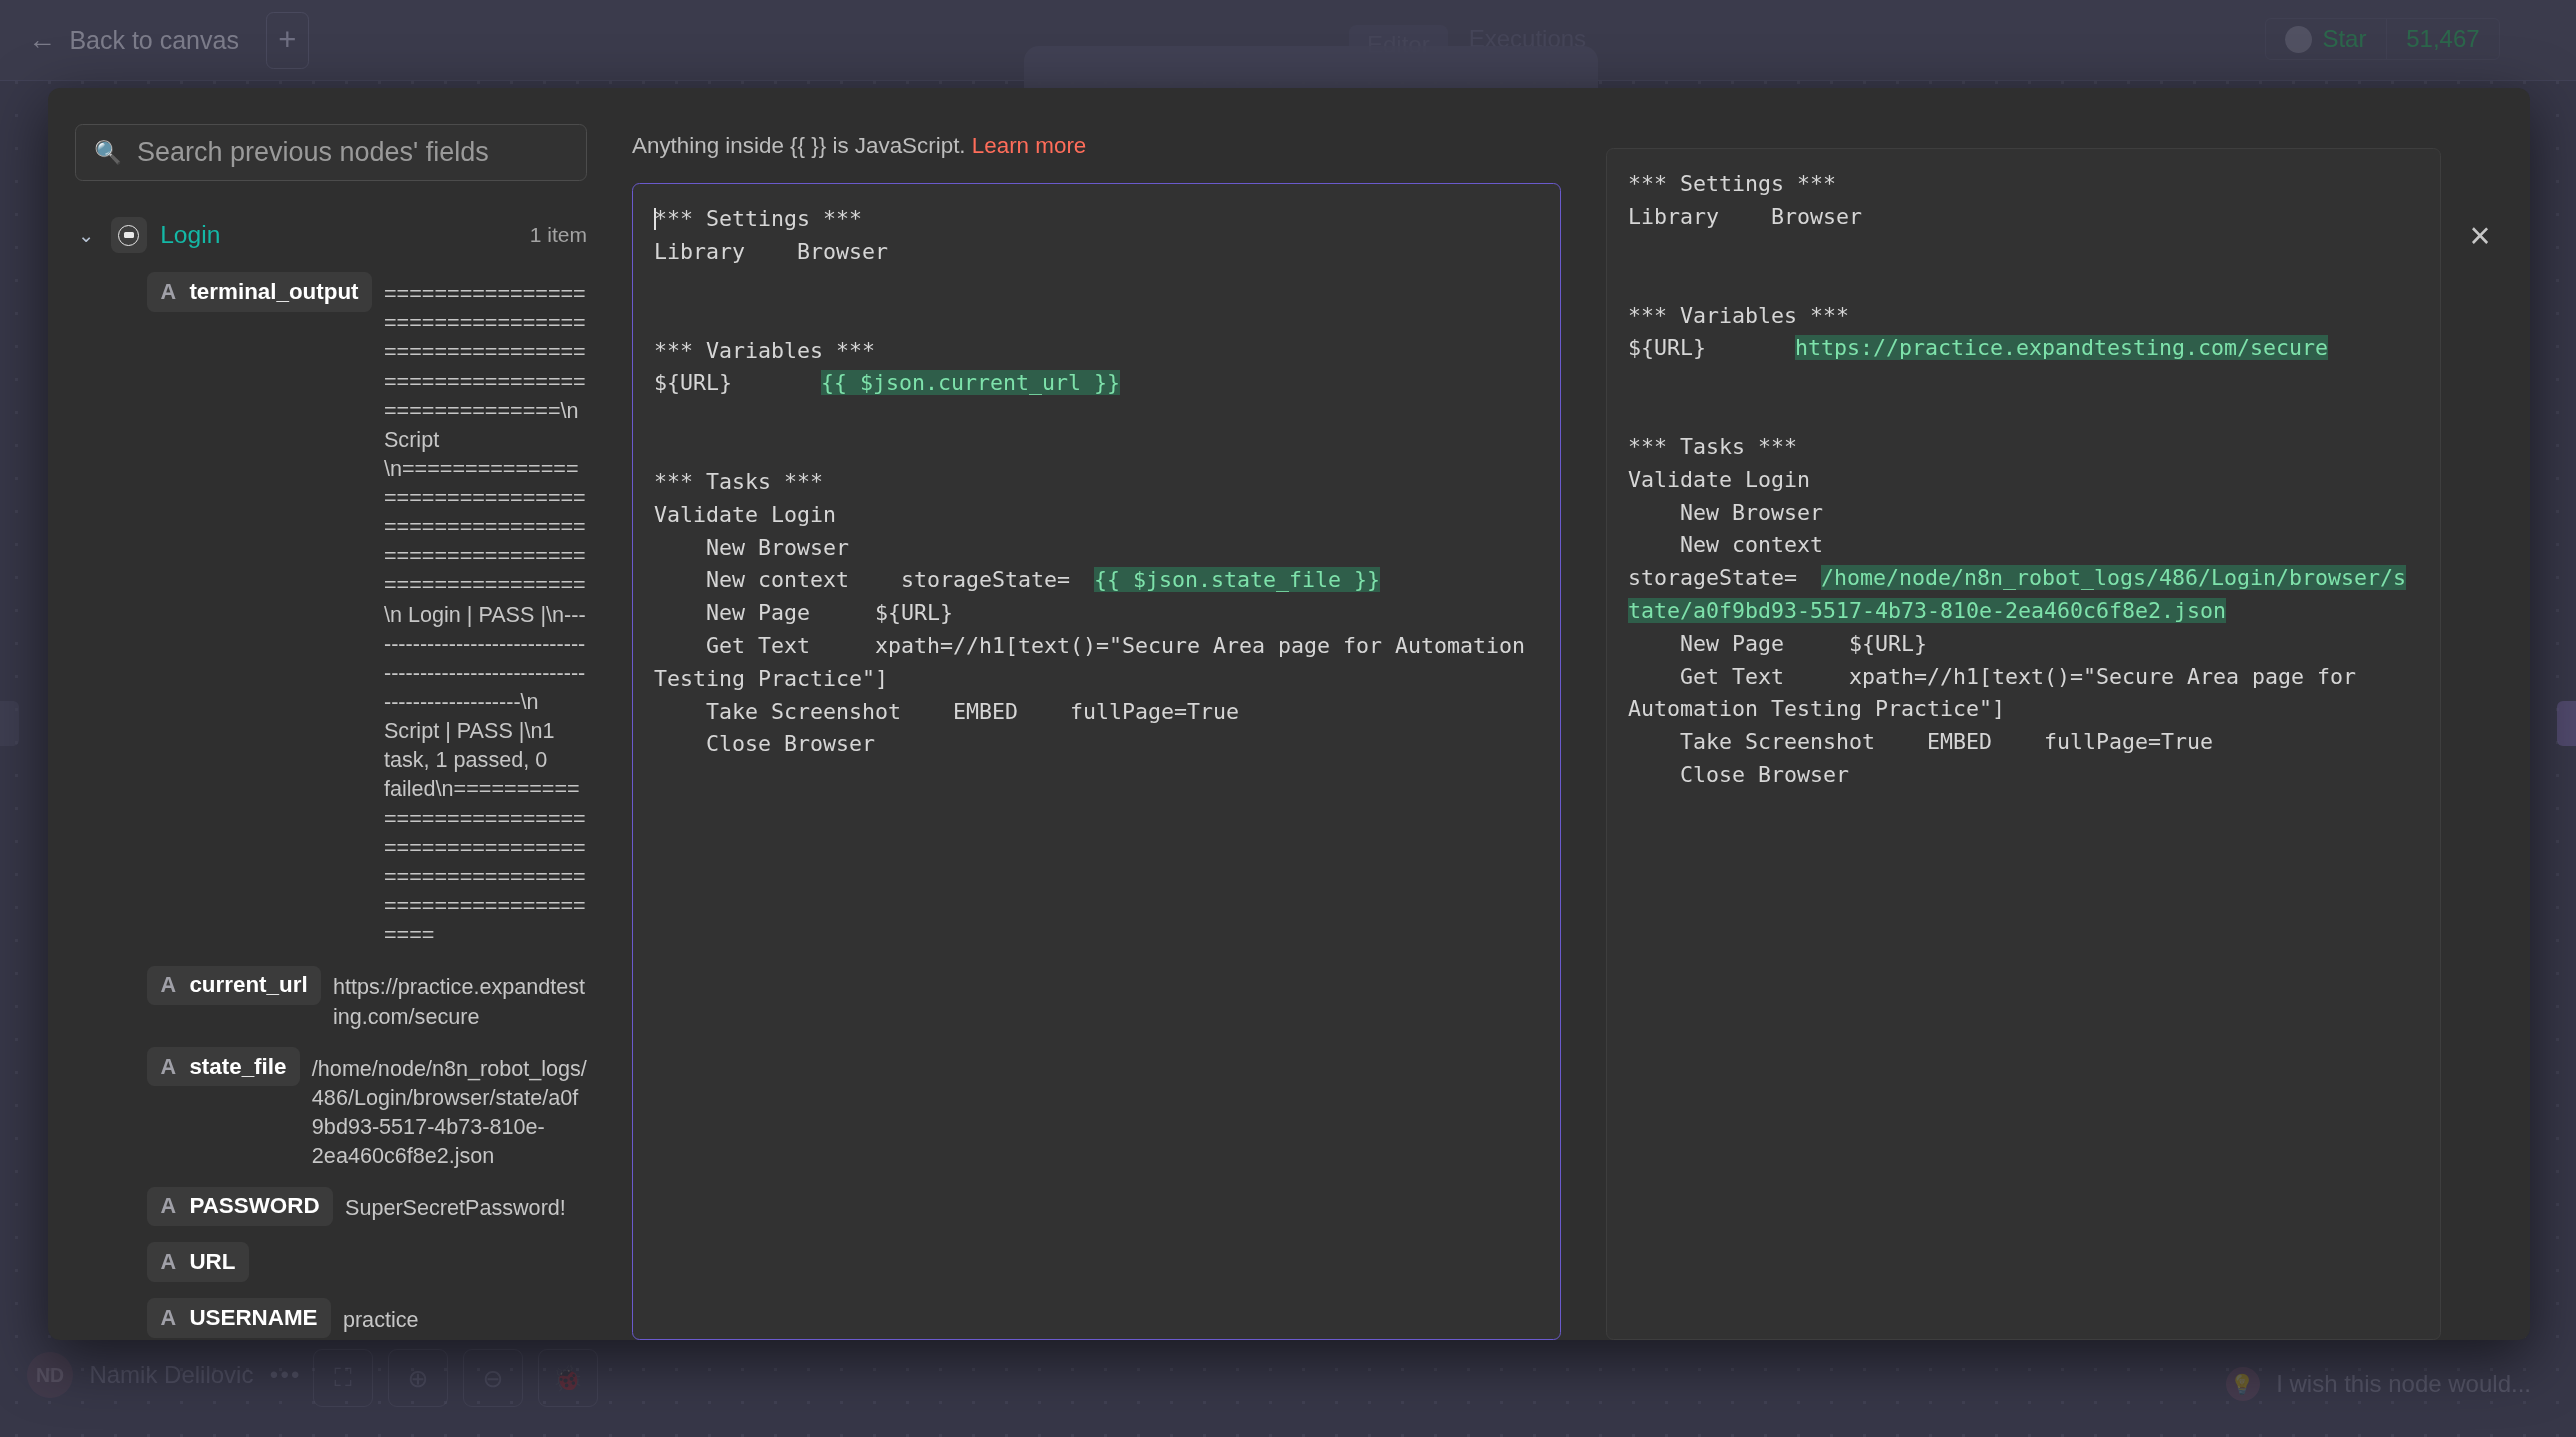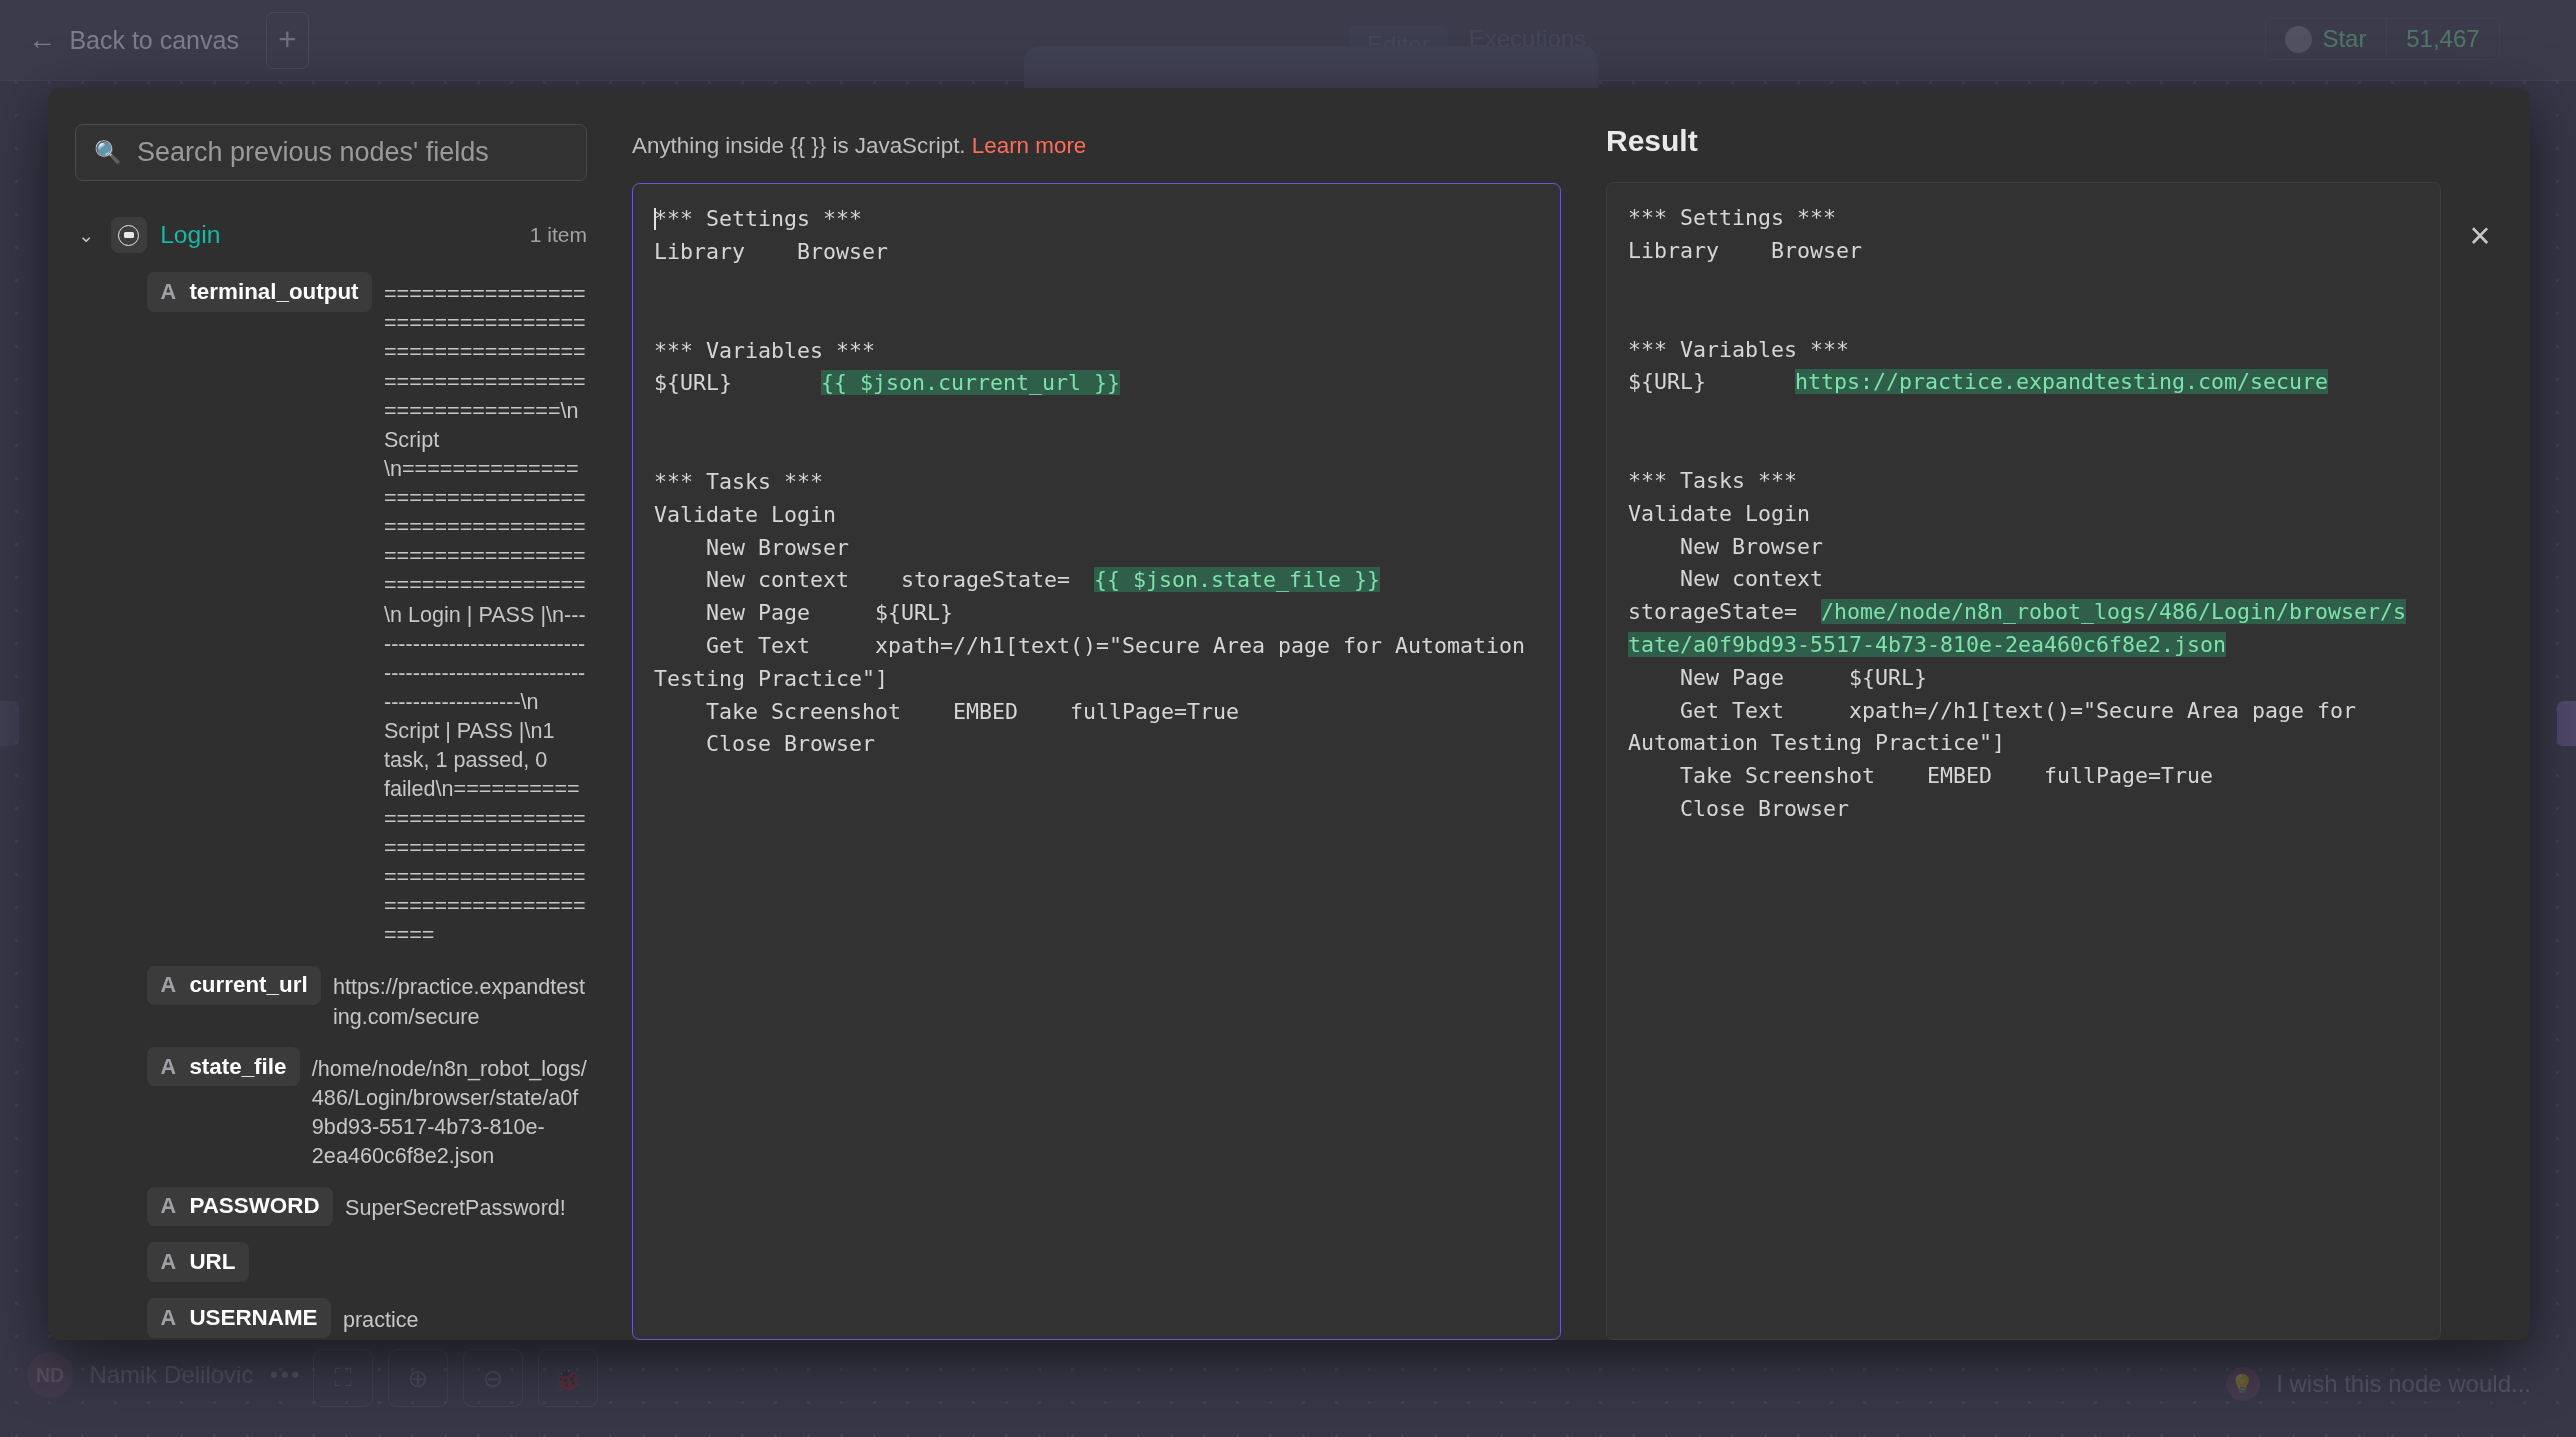--- a/index.html
+++ b/index.html
@@ -48,21 +48,21 @@
   }
   .center-tabs .sel { background: #565670; padding: 6px 18px; border-radius: 7.5px; }
 
   .gh-star {
     position: absolute; right: 76px; top: 18px;
     display: flex; align-items: center;
     border: 0.7px solid #5a5a72; border-radius: 6px;
     opacity: .55;
   }
   .gh-star .seg {
-    padding: 6px 19.4px; color: #86efac; font-size: 24px;
+    padding: 6px 19.4px; color: #22c55e; font-size: 24px;
     display: flex; align-items: center; gap: 10.4px;
   }
   .gh-star .seg + .seg { border-left: 0.7px solid #5a5a72; }
   .gh-cat { width: 27px; height: 27px; border-radius: 50%; background: #8a8a9e; display:inline-block;}
 
   
   .bg-node {
     position: absolute; left: 1024px; top: 46px;
     width: 574px; height: 149px;
     background: #55556c; border-radius: 15px 15px 0 0;
@@ -389,20 +389,19 @@
   <div class="col-mid">
     <div class="panel-sub">
       <span>Anything inside {{  }} is JavaScript. </span><a href="#">Learn more</a>
     </div>
     <div class="editor-box">
       <div class="code" id="expr-code"><div><span class="caret"></span><span>*** Settings ***</span></div><div><span>Library    Browser</span></div><div><span>&nbsp;</span></div><div><span>&nbsp;</span></div><div><span>*** Variables ***</span></div><div><span>${URL}     </span><span class="hl">{{ $json.current_url }}</span></div><div><span>&nbsp;</span></div><div><span>&nbsp;</span></div><div><span>*** Tasks ***</span></div><div><span>Validate Login</span></div><div><span>    New Browser</span></div><div><span>    New context    storageState=</span><span class="hl">{{ $json.state_file }}</span></div><div><span>    New Page     ${URL}</span></div><div><span>    Get Text     xpath=//h1[text()="Secure Area page for Automation Testing Practice"]</span></div><div><span>    Take Screenshot    EMBED    fullPage=True</span></div><div><span>    Close Browser</span></div></div>
     </div>
   </div>
 
   <div class="col-right">
-    <div class="panel-title">Result</div>
     <div class="result-box">
       <div class="code" id="result-code"><div><span>*** Settings ***</span></div><div><span>Library    Browser</span></div><div><span>&nbsp;</span></div><div><span>&nbsp;</span></div><div><span>*** Variables ***</span></div><div><span>${URL}     </span><span class="hl">https://practice.expandtesting.com/secure</span></div><div><span>&nbsp;</span></div><div><span>&nbsp;</span></div><div><span>*** Tasks ***</span></div><div><span>Validate Login</span></div><div><span>    New Browser</span></div><div><span>    New context    storageState=</span><span class="hl">/home/node/n8n_robot_logs/486/Login/browser/state/a0f9bd93-5517-4b73-810e-2ea460c6f8e2.json</span></div><div><span>    New Page     ${URL}</span></div><div><span>    Get Text     xpath=//h1[text()="Secure Area page for Automation Testing Practice"]</span></div><div><span>    Take Screenshot    EMBED    fullPage=True</span></div><div><span>    Close Browser</span></div></div>
     </div>
   </div>
 
 </div>
 
 
 </body></html>

